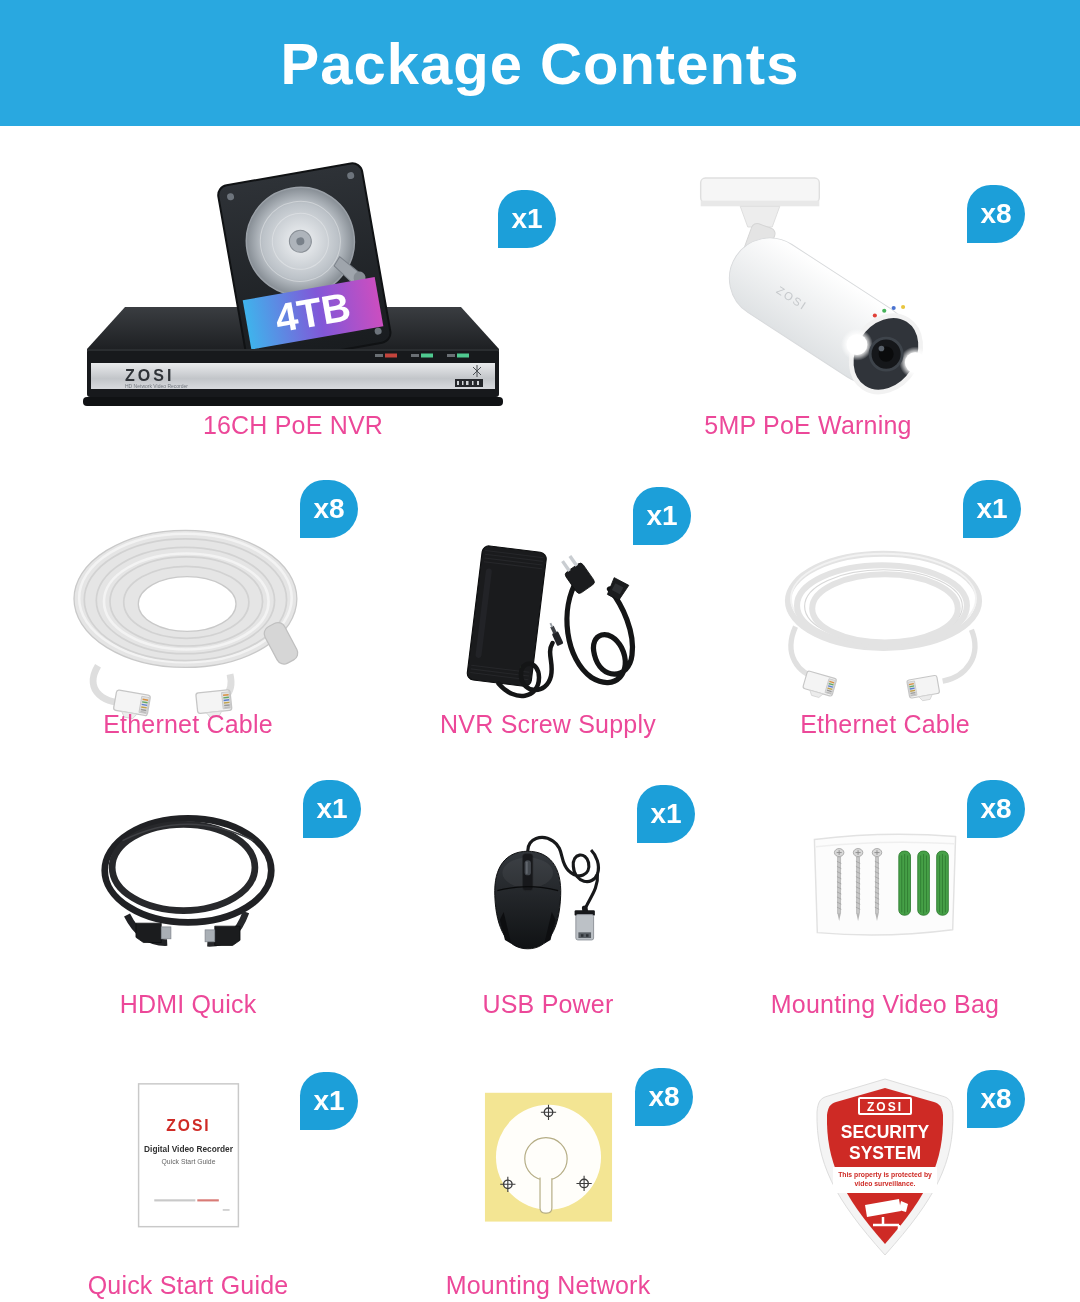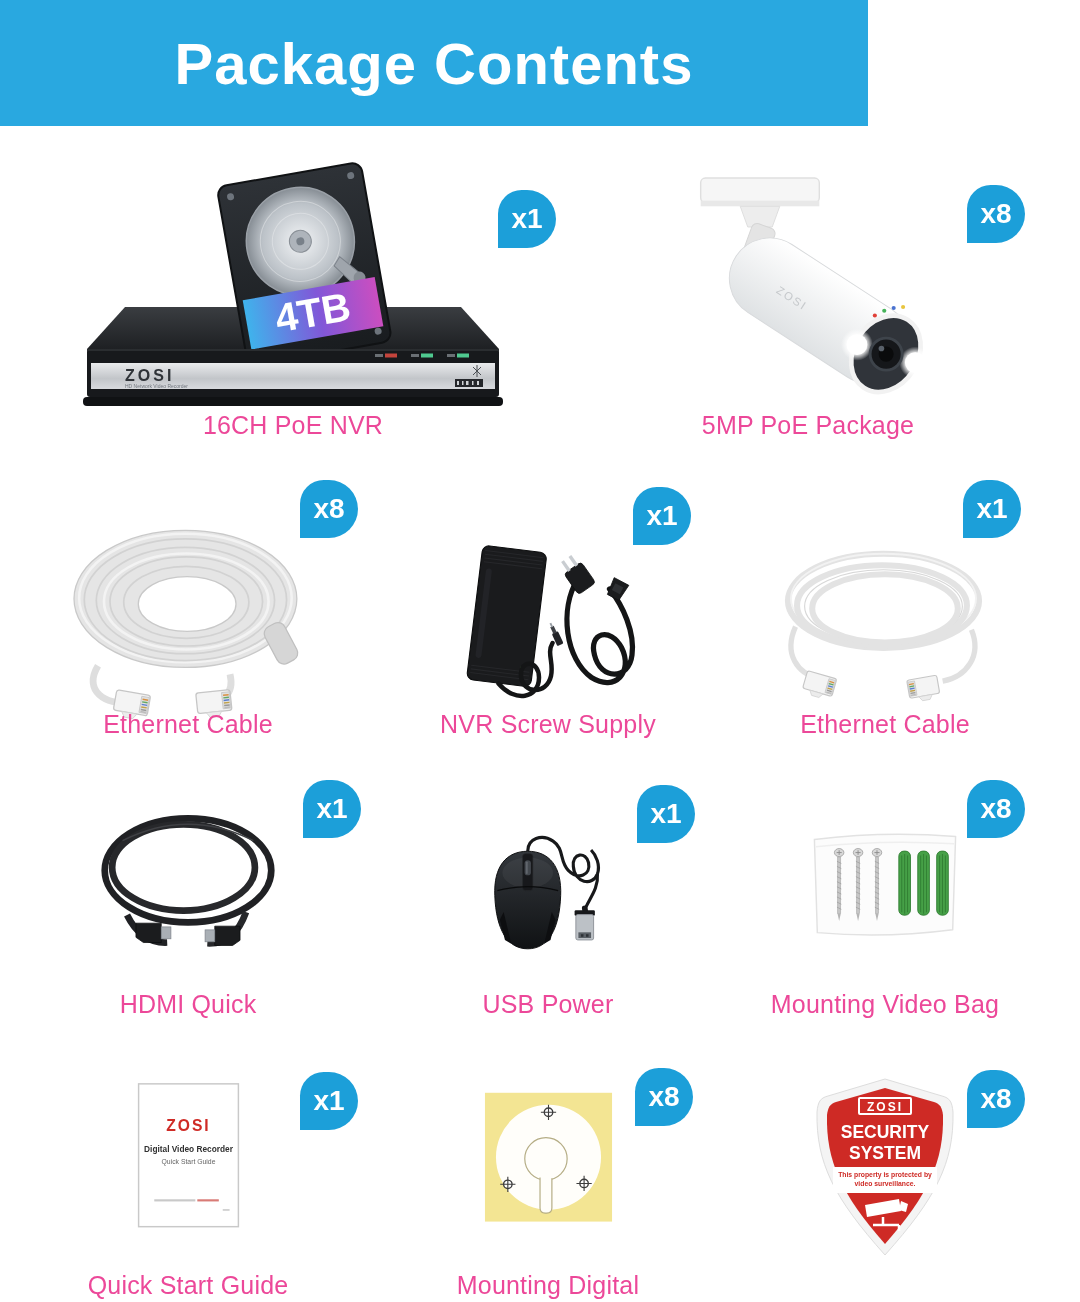--- a/index.html
+++ b/index.html
@@ -2,21 +2,21 @@
 <html><head>
 <meta charset="utf-8">
 <style>
   html,body { margin:0; padding:0; }
   body {
     width:1080px; height:1302px; position:relative; overflow:hidden;
     background:#ffffff;
     font-family:"Liberation Sans","DejaVu Sans",sans-serif;
   }
   .header {
-    position:absolute; top:0; left:0; width:868px; height:126px;
+    position:absolute; top:0; left:0; width:1080px; height:126px;
     background:#29a8e0; display:flex; align-items:center; justify-content:center;
   }
   .header-title { color:#ffffff; font-size:58px; font-weight:bold; letter-spacing:1px; }
 
   .row { position:absolute; left:8px; width:1080px; display:grid; }
   .row1 { top:150px; height:320px; grid-template-columns:540px 540px; }
   .row2 { top:470px; height:285px; grid-template-columns:360px 360px 360px; }
   .row3 { top:755px; height:280px; grid-template-columns:360px 360px 360px; }
   .row4 { top:1035px; height:267px; grid-template-columns:360px 360px 360px; }
 
@@ -184,21 +184,21 @@
           <circle cx="293" cy="203" r="8" fill="#0a0b0c"></circle>
           <circle cx="288" cy="197" r="3" fill="#59616a"></circle>
           <g>
             <circle cx="281" cy="162" r="2.2" fill="#e04038"></circle>
             <circle cx="291" cy="157" r="2.2" fill="#46b35a"></circle>
             <circle cx="301" cy="154" r="2.2" fill="#4a72d0"></circle>
             <circle cx="311" cy="153" r="2.2" fill="#e8c53e"></circle>
           </g>
         </svg>
       </div>
-      <div class="item-label">5MP PoE Package</div>
+      <div class="item-label">5MP PoE Warning</div>
     </div>
   </div>
 </div>
 
 <div class="row row2">
 
   <div class="cell">
     <span class="qty-badge" style="top:10px; right:10px;">
         <span>x8</span>
       </span>
@@ -478,21 +478,21 @@
               </g>
             <g>
                 <circle cx="157" cy="115" r="5" stroke-width="1.6"></circle>
                 <path d="M148,115 h18 M157,106 v18" stroke-width="1.3" fill="none"></path>
               </g>
           </g>
           <circle cx="112" cy="86" r="25" fill="none" stroke="#b5ad85" stroke-width="1.4"></circle>
           <path d="M105,108 L105,144 Q105,150 111,150 L113,150 Q119,150 119,144 L119,109" fill="#fffefa" stroke="#b5ad85" stroke-width="1.4"></path>
         </svg>
       </div>
-      <div class="item-label">Mounting Digital</div>
+      <div class="item-label">Mounting Network</div>
     </div>
   </div>
 
   <div class="cell">
     <span class="qty-badge" style="top:35px; right:63px;">
         <span>x8</span>
       </span>
     <div class="inner shift-m23">
       <div class="figure">
         <svg width="230" height="192" viewBox="0 0 230 192">

